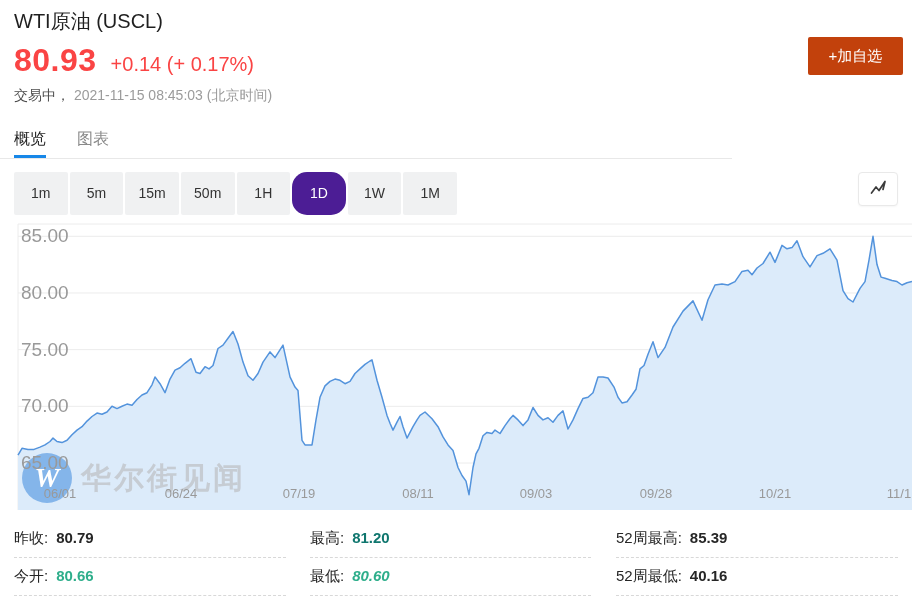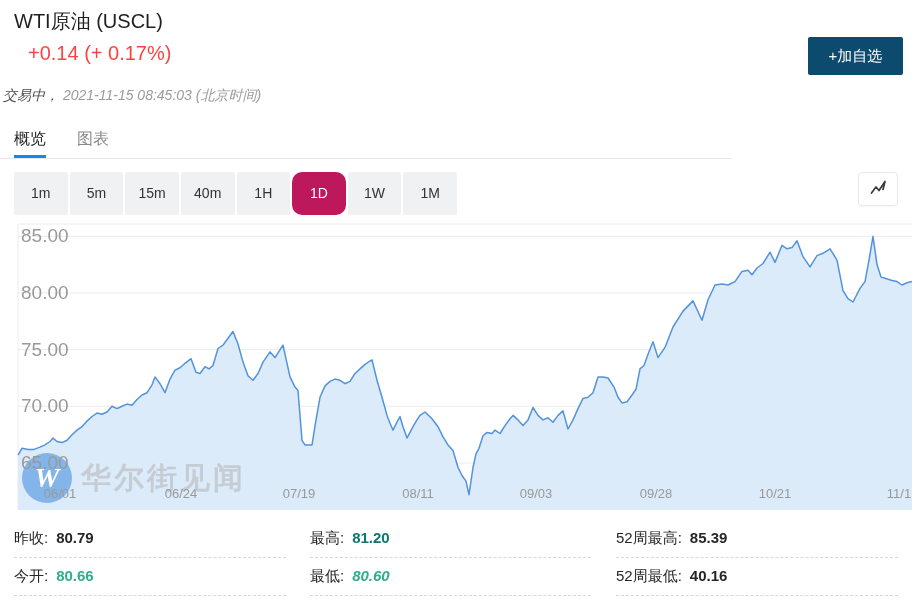--- a/index.html
+++ b/index.html
@@ -6,41 +6,41 @@
   body{
     width:912px;height:609px;position:relative;overflow:hidden;background:#fff;
     font-family:"Liberation Sans","DejaVu Sans",sans-serif;
     -webkit-font-smoothing:antialiased;
   }
   
   .title{position:absolute;left:14px;top:8px;font-size:20px;font-weight:500;color:#1f1f1f;}
   .price-row{position:absolute;left:14px;top:42px;display:flex;align-items:baseline;}
   .price{font-size:32px;font-weight:bold;color:#fa4444;letter-spacing:.5px;}
   .change{font-size:20px;color:#fa4444;margin-left:14px;}
-  .status-row{position:absolute;left:3px;top:87px;font-size:14px;font-style:italic;}
+  .status-row{position:absolute;left:14px;top:87px;font-size:14px;}
   .status-prefix{color:#4c4c4c;}
   .status-time{color:#9b9b9b;}
   .fav-btn{
     position:absolute;left:808px;top:37px;width:95px;height:38px;border:none;border-radius:2px;
-    background:#0c4a6e;color:#fff;font-size:15px;cursor:pointer;font-family:inherit;
+    background:#c2410c;color:#fff;font-size:15px;cursor:pointer;font-family:inherit;
   }
   
   .tabs{position:absolute;left:0;top:126px;width:732px;height:33px;border-bottom:1px solid #e8e8e8;box-sizing:border-box;}
   .tab{
     position:relative;display:inline-block;margin-left:14px;margin-right:17px;height:32px;
     font-size:16px;line-height:26px;color:#8a8a8a;cursor:pointer;box-sizing:border-box;
   }
   .tab.active{color:#262626;border-bottom:3px solid #1787e8;}
   
   .toolbar{position:absolute;left:14px;top:172px;width:443px;height:33px;display:flex;gap:2px;}
   .range-btn{
     flex:1;height:43px;background:#f0f1f2;color:#333;font-size:14px;border:none;border-radius:2px;
     text-align:center;line-height:33px;cursor:pointer;font-family:inherit;padding:0;
   }
-  .range-btn.selected{background:#be185d;color:#fff;border-radius:10px;}
+  .range-btn.selected{background:#4c1d95;color:#fff;border-radius:15px;}
   .chart-type-btn{
     position:absolute;left:858px;top:172px;width:40px;height:34px;background:#fff;
     border:1px solid #e9e9e9;border-radius:4px;box-sizing:border-box;cursor:pointer;
     display:flex;align-items:center;justify-content:center;box-shadow:0 1px 2px rgba(0,0,0,.04);
   }
   
   .chart{position:absolute;left:0;top:218px;width:912px;height:295px;}
   .chart svg{position:absolute;left:0;top:0;}
   .y-label{position:absolute;left:21px;font-size:19px;color:#999;transform:translateY(-50%);z-index:3;}
   .x-label{position:absolute;top:268px;font-size:13px;color:#999;transform:translateX(-50%);z-index:3;white-space:nowrap;}
@@ -60,37 +60,38 @@
   .stat-row{height:37px;line-height:36px;border-bottom:1px dashed #d8d8d8;font-size:15px;}
   .stat-label{color:#262626;}
   .stat-value{font-weight:bold;margin-left:8px;}
 </style>
 </head>
 <body>
 
 <div class="title">WTI原油 (USCL)</div>
 
 <div class="price-row">
+  <span class="price">80.93</span>
   <span class="change">+0.14 (+ 0.17%)</span>
 </div>
 
 <div class="status-row">
   <span class="status-prefix">交易中，</span>
   <span class="status-time">2021-11-15 08:45:03 (北京时间)</span>
 </div>
 
 <button class="fav-btn">+加自选</button>
 
 <div class="tabs" id="tabs"><span class="tab active">概览</span><span class="tab">图表</span></div>
 
 <div class="toolbar" id="toolbar">
     <button class="range-btn">1m</button>
     <button class="range-btn">5m</button>
     <button class="range-btn">15m</button>
-    <button class="range-btn">40m</button>
+    <button class="range-btn">50m</button>
     <button class="range-btn">1H</button>
     <button class="range-btn selected">1D</button>
     <button class="range-btn">1W</button>
     <button class="range-btn">1M</button>
   </div>
 
 <div class="chart-type-btn">
   <span>
     <svg width="20" height="20" viewBox="0 0 20 20">
       <path d="M3.5 16 L8 10 L11 13.5 L17 4.5 L15 12.5" fill="none" stroke="#3c3c3c" stroke-width="1.7" stroke-linecap="round" stroke-linejoin="round"></path>

